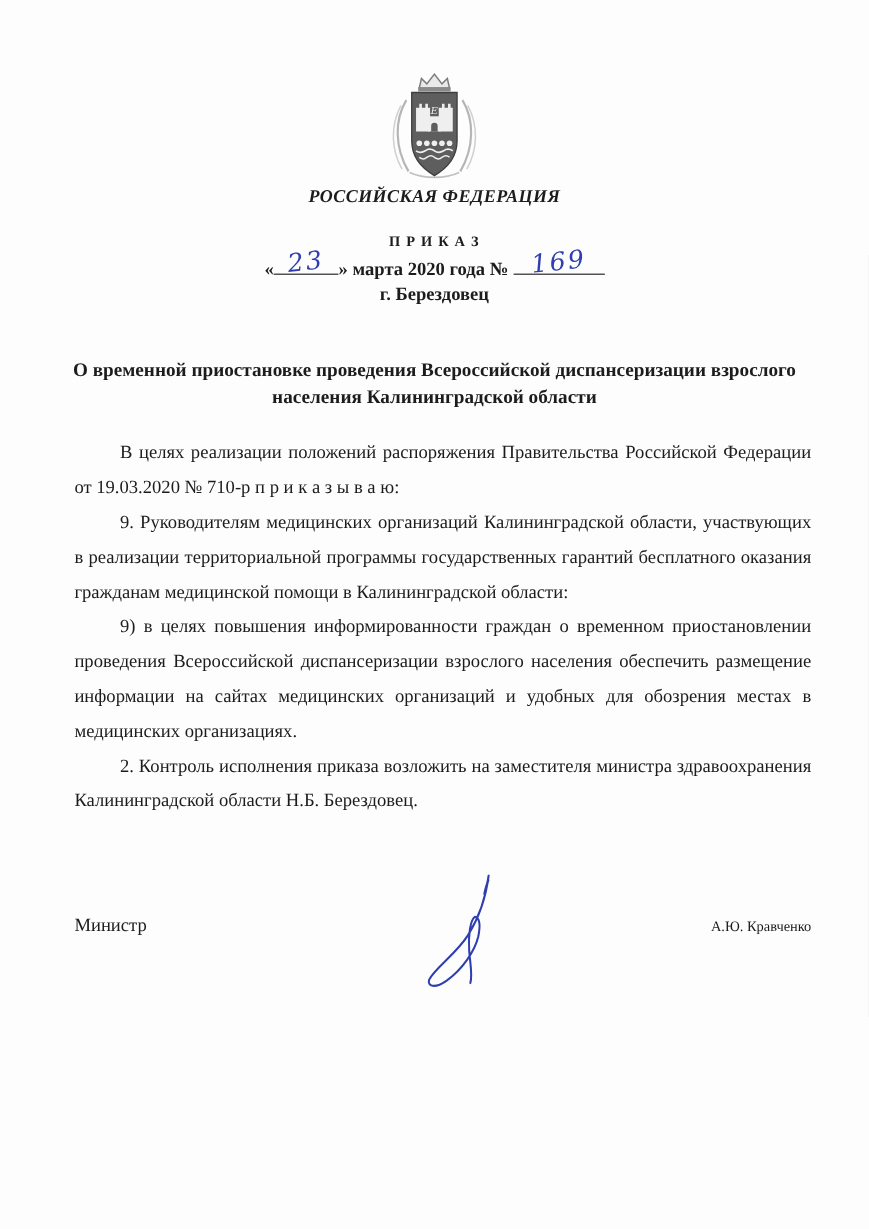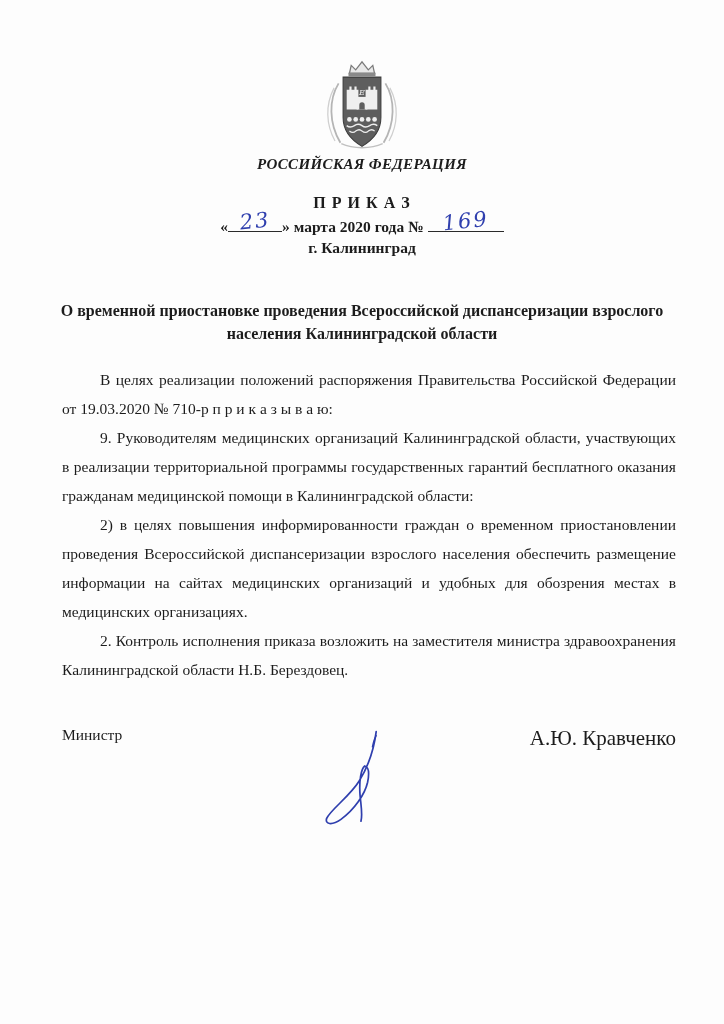--- a/index.html
+++ b/index.html
@@ -10,21 +10,21 @@
     font-family:"Liberation Serif", serif;
     color:#1c1c1c;
     position:relative;
     overflow:hidden;
     box-sizing:border-box;
   }
   .header { text-align:center; padding-top:60px; }
   .emblem-wrap { height:88px; display:flex; justify-content:center; align-items:flex-start; }
   .country  { font-weight:bold; font-size:15px; margin-top:8px; letter-spacing:0.4px;font-style:italic; }
   .ministry { font-weight:bold; font-size:15px; margin-top:23px; letter-spacing:0.2px; }
-  .doctype  { font-weight:bold; font-size:16px; margin-top:21px; letter-spacing:1px; }
+  .doctype  { font-weight:bold; font-size:12px; margin-top:21px; letter-spacing:1px; }
   .dateline { font-weight:bold; font-size:15.5px; margin-top:1px; }
   .blank {
     display:inline-block;
     border-bottom:1.4px solid #2a2a2a;
     text-align:center;
     vertical-align:baseline;
     height:18px;
     overflow:visible;
   }
   .day-blank { width:54px; }
@@ -41,25 +41,25 @@
   }
   .city { font-weight:bold; font-size:15.5px; margin-top:3px; }
   .title {
     font-weight:bold; font-size:16px; text-align:center;
     max-width:612px; margin:42px auto 0; line-height:23px;
   }
   .body { padding:20px 48px 0 62px; font-size:15.5px; line-height:29px; text-align:justify; }
   .body p { margin:0; text-indent:38px; }
   .emph { font-weight:normal; white-space:nowrap; }
   .sign-row {
-    display:flex; align-items:flex-start; justify-content:space-between;
+    display:flex; align-items:center; justify-content:space-between;
     padding:0 48px 0 62px; margin-top:42px;
   }
   .sign-position { font-size:15.5px; }
-  .sign-name { font-size:21px; }
+  .sign-name { font-size:12px; }
   .sig-wrap { position:relative; left:34px; height:96px; }
 </style>
 </head>
 <body>
 
 <div class="page">
 
   <div class="header">
 
     <div class="emblem-wrap">
@@ -98,29 +98,29 @@
 
     <div class="country">РОССИЙСКАЯ ФЕДЕРАЦИЯ</div>
 
 
     <div class="doctype">П Р И К А З</div>
 
     <div class="dateline">
       <span>«</span><span class="blank day-blank"><span class="ink">23</span></span><span>»</span><span> марта 2020 года №</span><span class="blank num-blank"><span class="ink">169</span></span>
     </div>
 
-    <div class="city">г. Калининград</div>
+    <div class="city">г. Берездовец</div>
   </div>
 
   <div class="title">О временной приостановке проведения Всероссийской диспансеризации взрослого населения Калининградской области</div>
 
   <div class="body">
     <p><span>В целях реализации положений распоряжения Правительства Российской Федерации от 19.03.2020 № 710-р </span><span class="emph">п р и к а з ы в а ю:</span></p>
     <p>9. Руководителям медицинских организаций Калининградской области, участвующих в реализации территориальной программы государственных гарантий бесплатного оказания гражданам медицинской помощи в Калининградской области:</p>
-    <p>2) в целях повышения информированности граждан о временном приостановлении проведения Всероссийской диспансеризации взрослого населения обеспечить размещение информации на сайтах медицинских организаций и удобных для обозрения местах в медицинских организациях.</p>
+    <p>9) в целях повышения информированности граждан о временном приостановлении проведения Всероссийской диспансеризации взрослого населения обеспечить размещение информации на сайтах медицинских организаций и удобных для обозрения местах в медицинских организациях.</p>
     <p>2. Контроль исполнения приказа возложить на заместителя министра здравоохранения Калининградской области Н.Б. Берездовец.</p>
   </div>
 
   <div class="sign-row">
     <span class="sign-position">Министр</span>
 
     <span class="sig-wrap">
       <svg width="90" height="100" viewBox="0 0 90 105">
         <path d="M62,6 C60,22 54,42 44,58 C34,74 14,88 10,97
                  C8,103 15,105 25,98 C39,88 50,72 53,59

